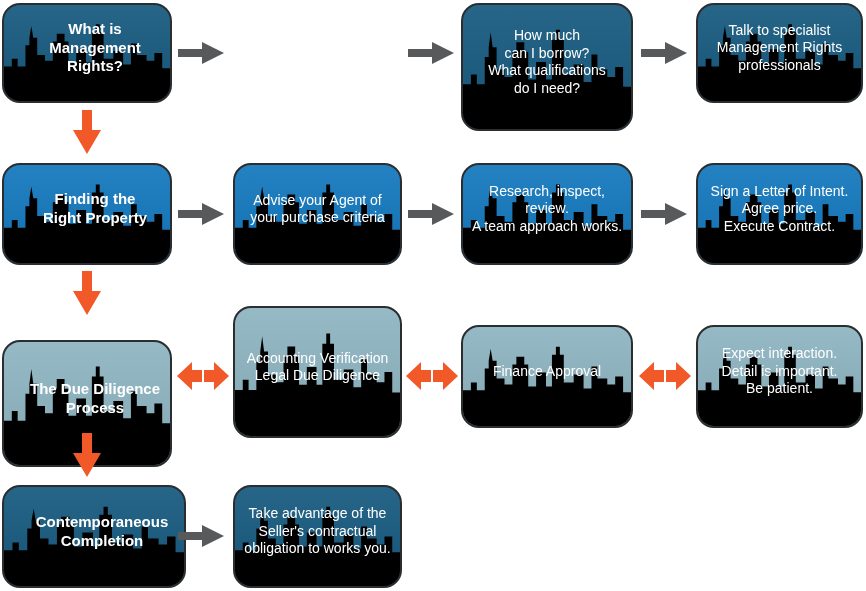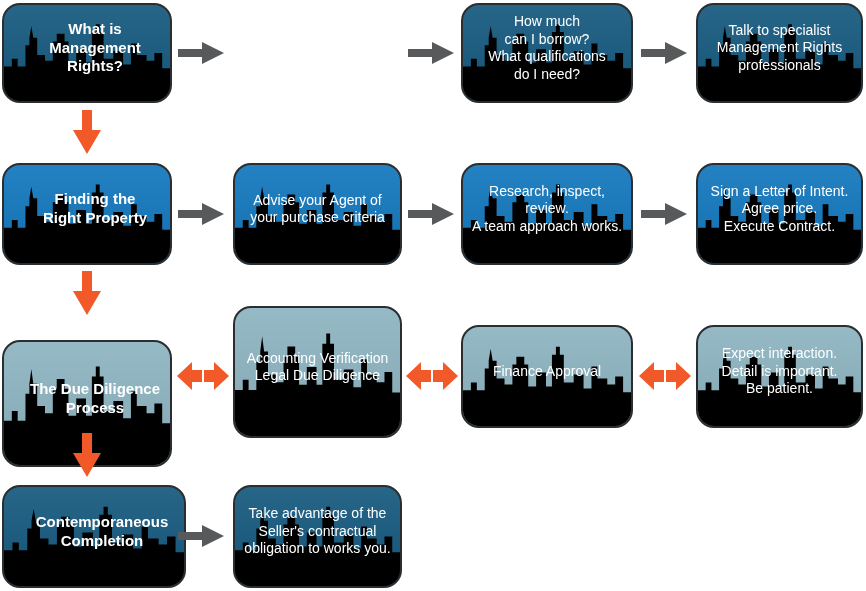--- a/index.html
+++ b/index.html
@@ -78,21 +78,21 @@
       </svg>
     <div class="box-text title">What is
 Management Rights?</div>
   </div>
   <svg class="arrow arrow-right" style="left:178px;top:40px" width="46" height="26" viewBox="0 0 46 26">
       <path d="M0 9 H24 V2 L46 13 L24 24 V17 H0 Z"></path>
     </svg>
   <svg class="arrow arrow-right" style="left:408px;top:40px" width="46" height="26" viewBox="0 0 46 26">
       <path d="M0 9 H24 V2 L46 13 L24 24 V17 H0 Z"></path>
     </svg>
-  <div class="box dark" style="left:461px;top:3px;width:172px;height:100px">
+  <div class="box dark" style="left:461px;top:3px;width:172px;height:128px">
     <svg class="skyline" viewBox="0 0 170 100" preserveAspectRatio="none">
         <use href="#skyline"></use>
       </svg>
     <div class="box-text">How much
 can I borrow?
 What qualifications
 do I need?</div>
   </div>
   <svg class="arrow arrow-right" style="left:641px;top:40px" width="46" height="26" viewBox="0 0 46 26">
       <path d="M0 9 H24 V2 L46 13 L24 24 V17 H0 Z"></path>

